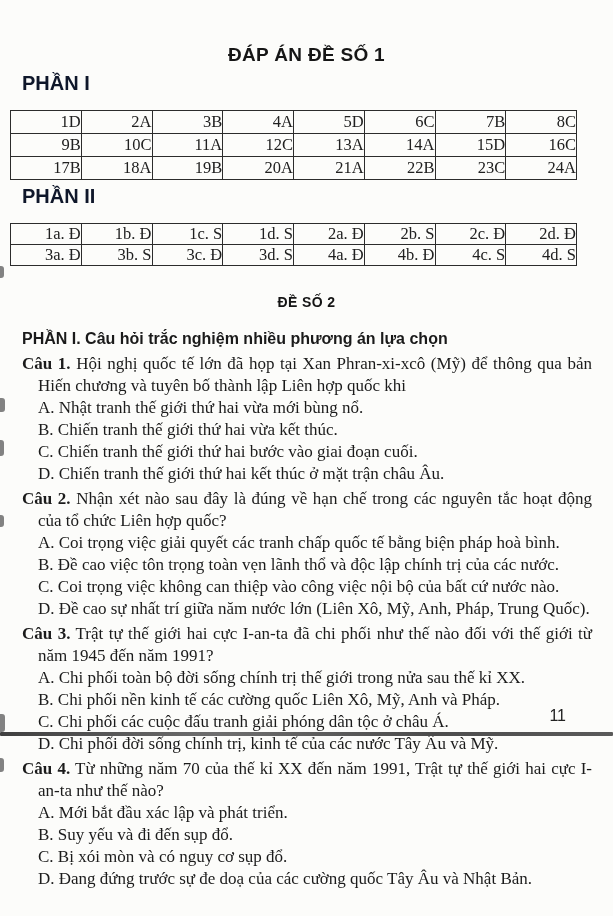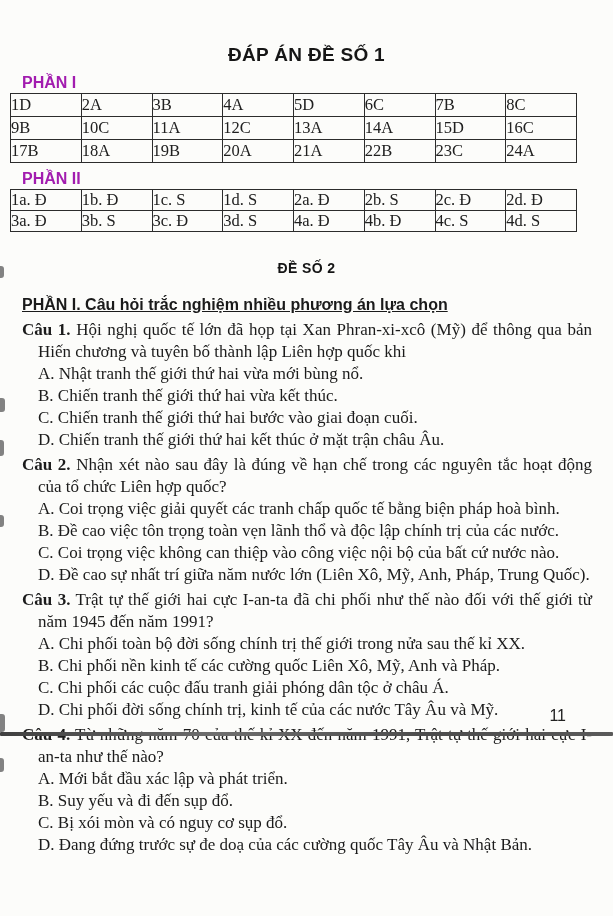--- a/index.html
+++ b/index.html
@@ -18,36 +18,36 @@
     text-align:center;
     font-family:"Liberation Sans", sans-serif;
     font-weight:bold;
     font-size:19px;
     letter-spacing:.3px;
     color:#161616;
   }
   .part-label {
     font-family:"Liberation Sans", sans-serif;
     font-weight:bold;
-    font-size:16px;
-    color:#a21caf;
-    margin:8px 0 1px 22px;
+    font-size:20px;
+    color:#0f172a;
+    margin:8px 0 18px 22px;
     line-height:18px;
   }
   .part-label.second { margin-top:7px; }
 
   table.answer-table {
     border-collapse:collapse;
     margin-left:10px;
     width:567px;
     table-layout:fixed;
   }
   table.answer-table td {
     border:1.6px solid #2c2c2c;
-    text-align:left;
+    text-align:right;
     font-size:16.5px;
     color:#202020;
     height:23px;
     padding:0;
   }
   table.answer-table.part2 td { height:21px; }
 
   .exam-title {
     margin-top:24px;
     text-align:center;
@@ -58,21 +58,20 @@
     color:#141414;
     line-height:25px;
   }
   .section-heading {
     margin:15px 21px 0 22px;
     font-family:"Liberation Sans", sans-serif;
     font-weight:bold;
     font-size:16px;
     color:#1a1a1a;
     line-height:18px;
-    text-decoration:underline;
   }
 
   .questions { margin:5px 21px 0 22px; }
   .question { margin-bottom:3px; }
   .question .stem {
     font-size:17px;
     line-height:22px;
     text-align:justify;
     padding-left:16px;
     text-indent:-16px;

